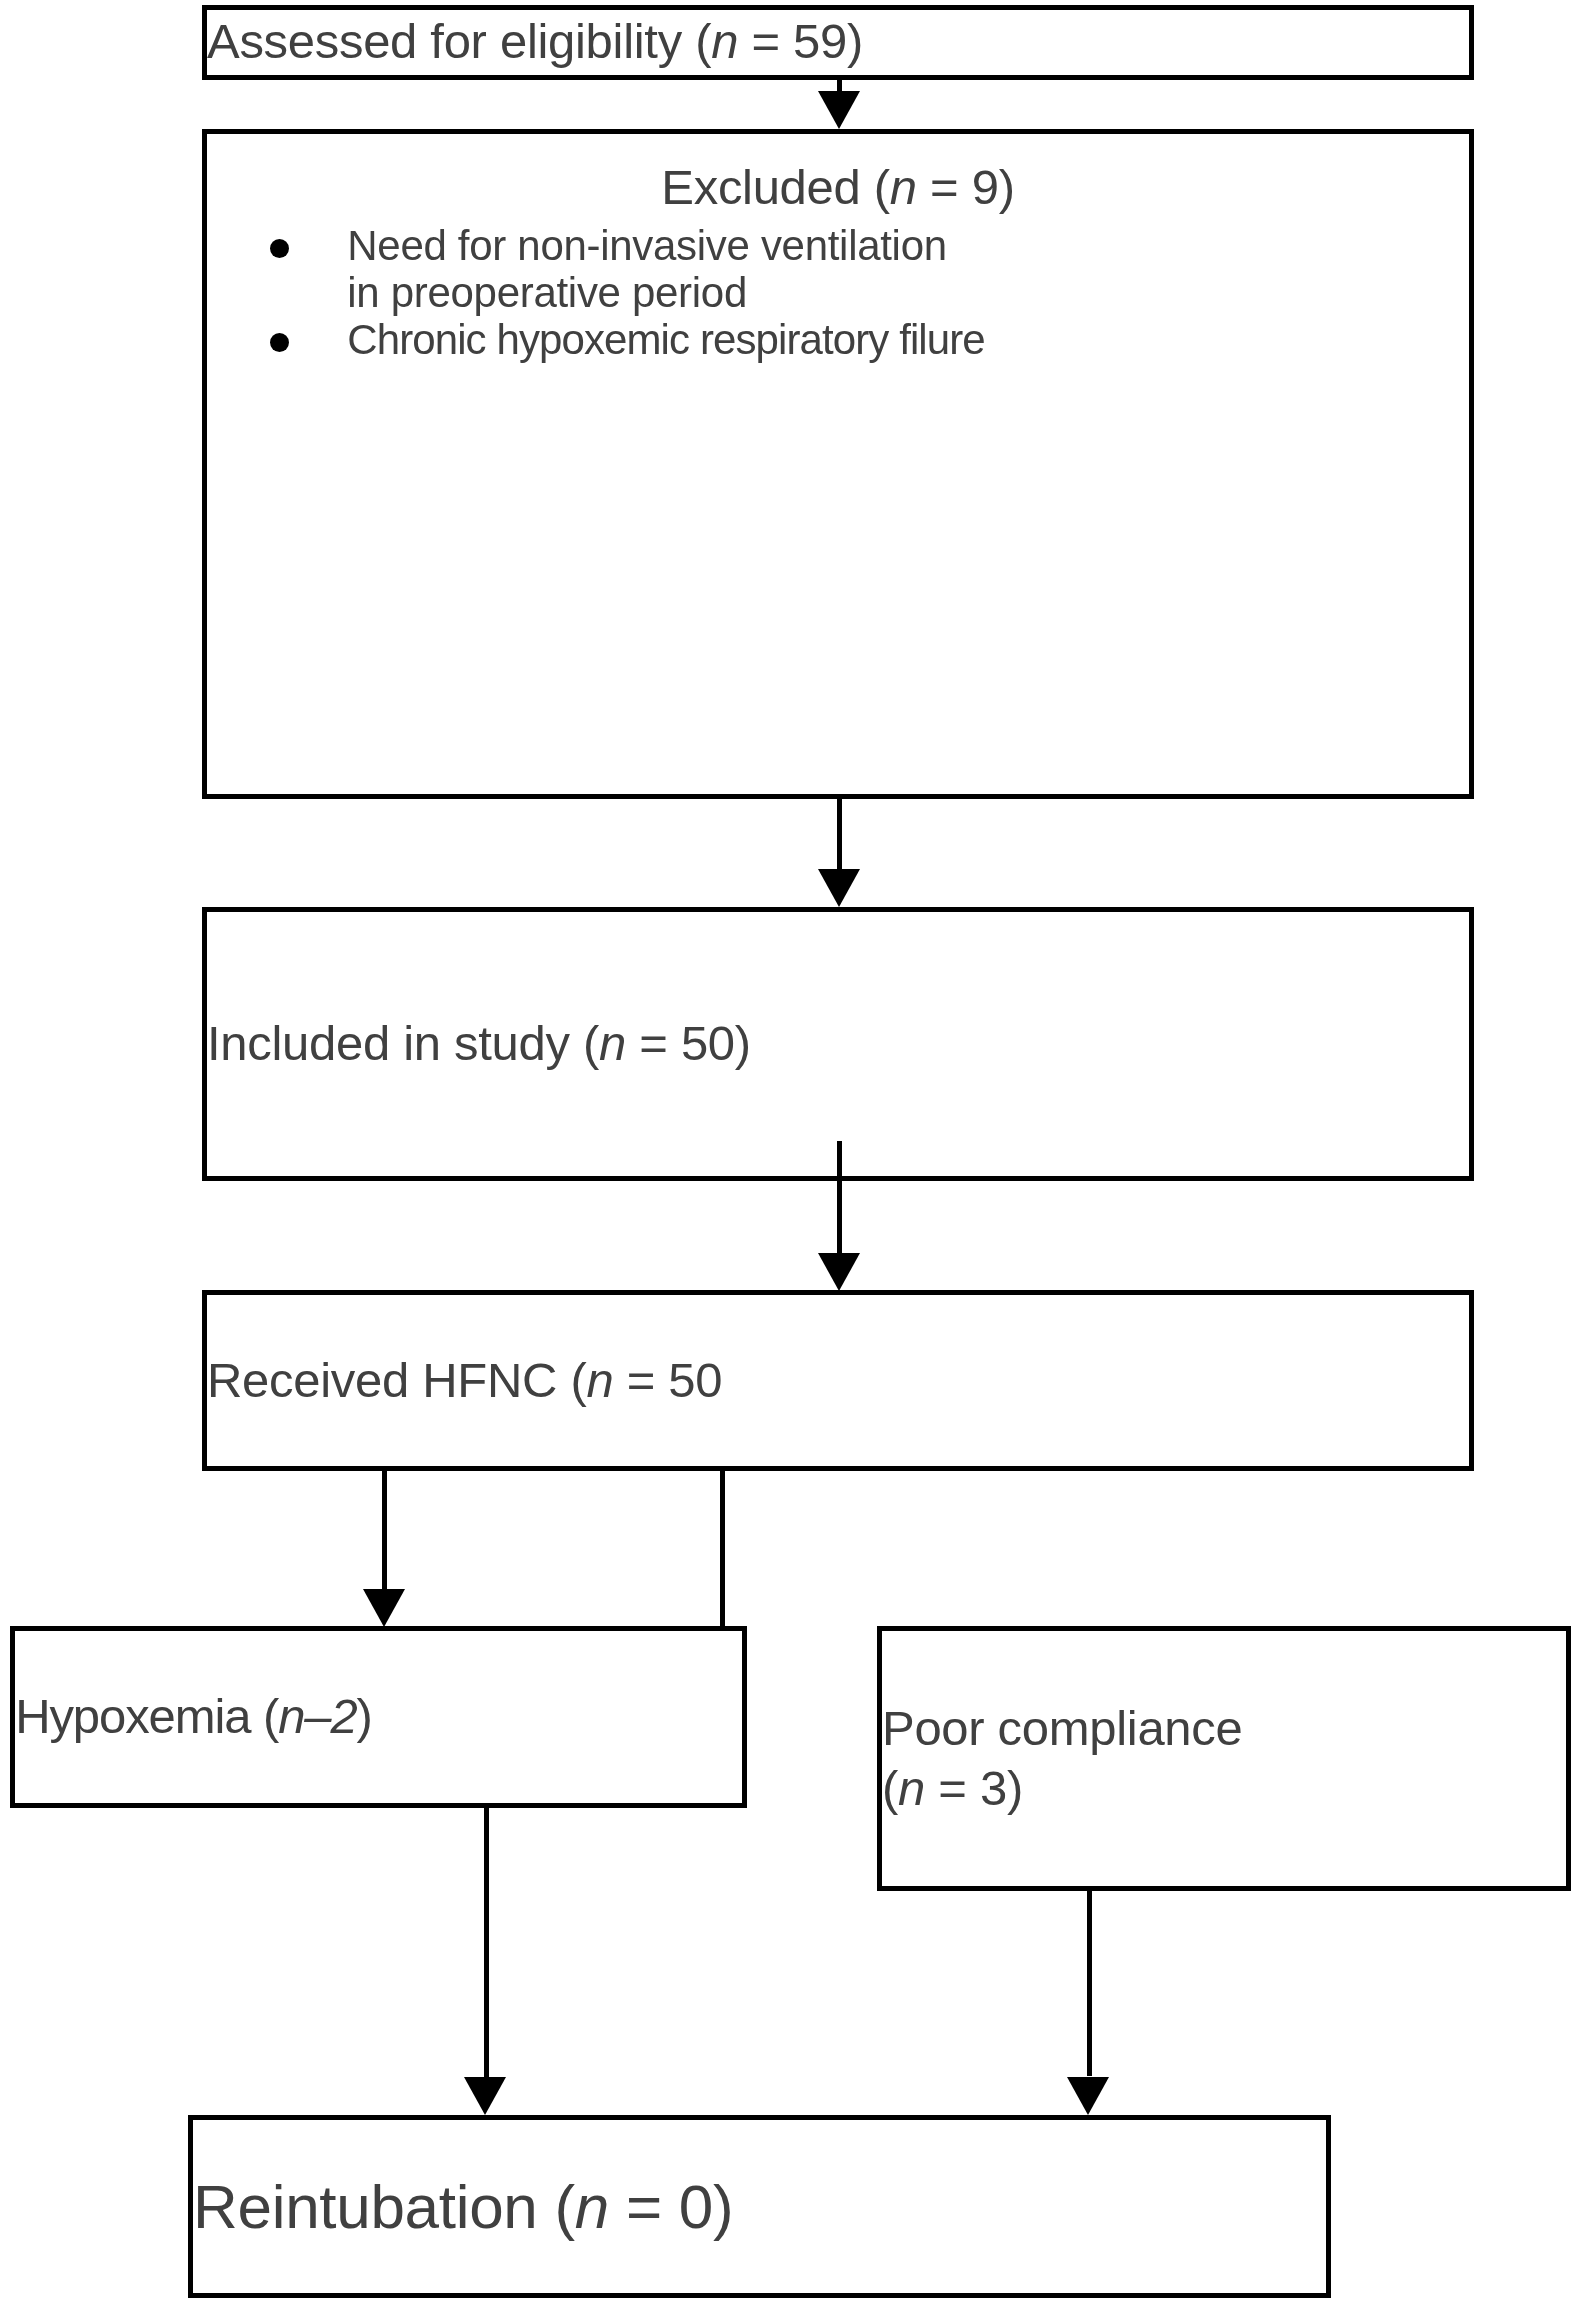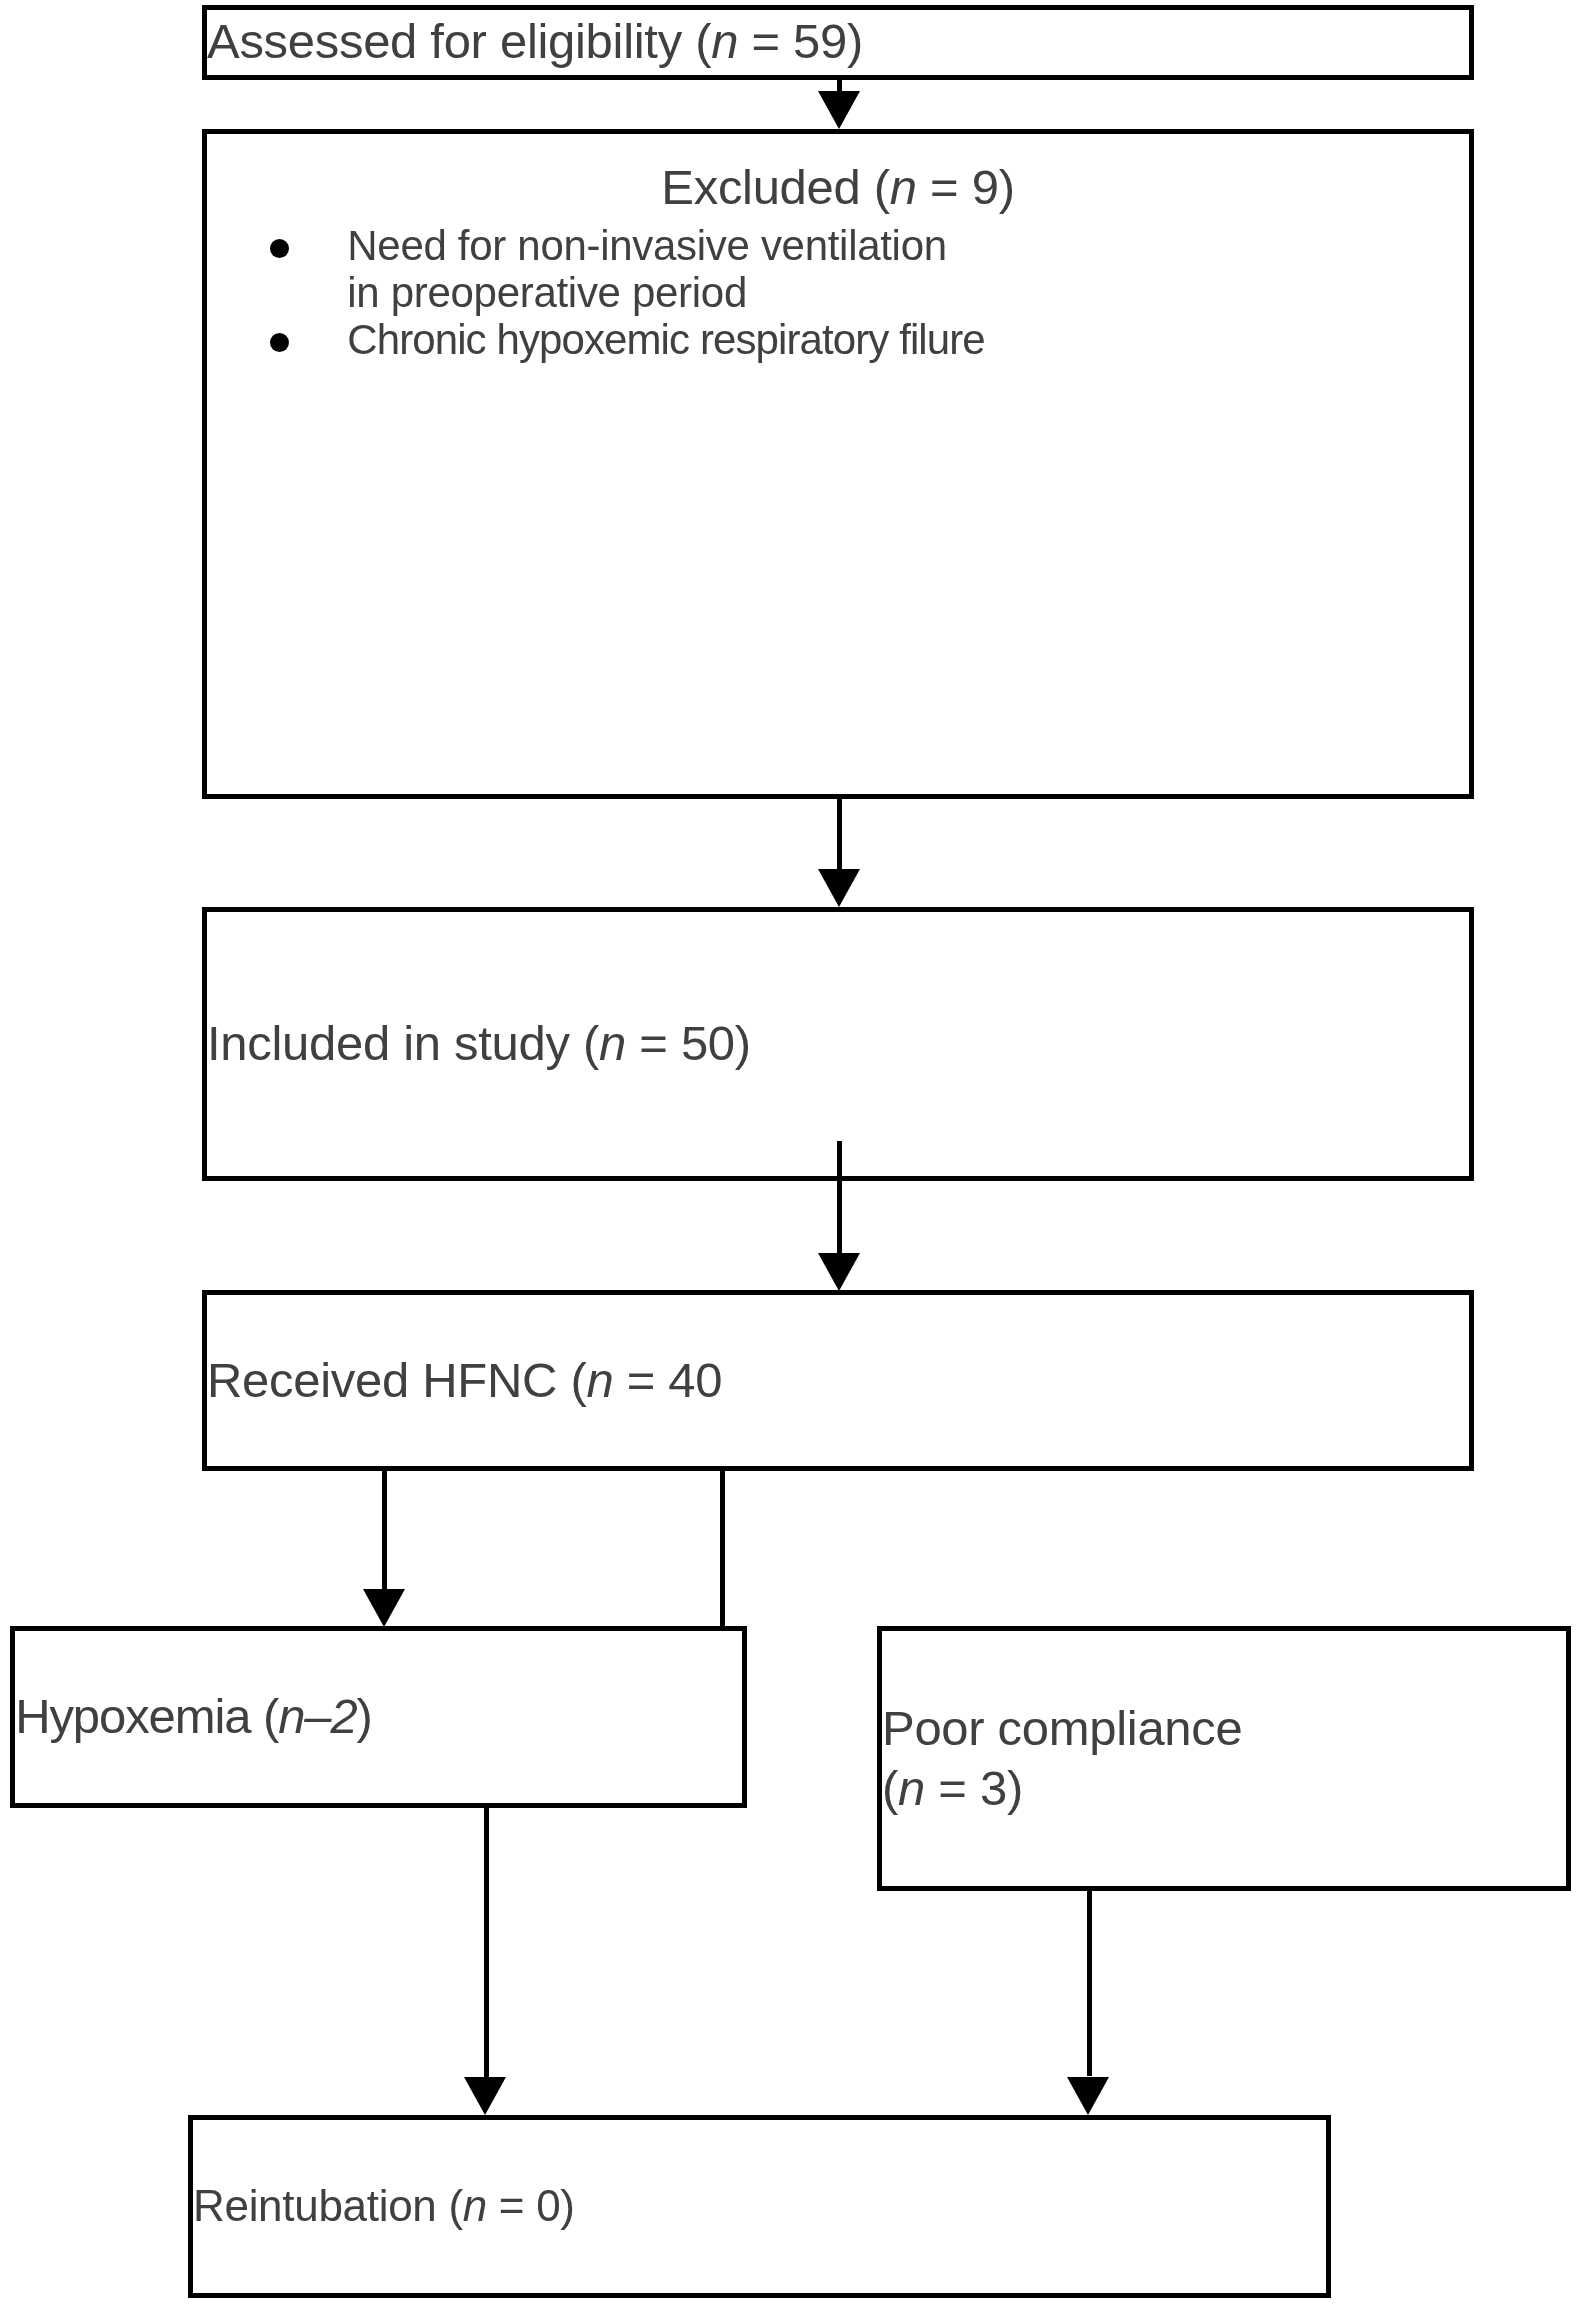--- a/index.html
+++ b/index.html
@@ -109,21 +109,21 @@
   }
 
   #node-poor {
     left: 877px; top: 1626px; width: 694px; height: 265px;
     font-size: 49px;
     line-height: 1.22;
   }
 
   #node-reintubation {
     left: 188px;  top: 2115px; width: 1143px; height: 183px;
-    font-size: 44px;
+    font-size: 62px;
   }
 
   
   .conn-line {
     position: absolute;
     background: #000000;
     width: 5.1px;
   }
   .conn-head {
     position: absolute;
@@ -192,21 +192,21 @@
   <div class="conn-head" id="conn2-head"></div>
 
   <div class="node" id="node-included">
     <span class="line"><span>Included in study (</span><span class="ital">n</span><span> = 50)</span></span>
   </div>
 
   <div class="conn-line" id="conn3-line"></div>
   <div class="conn-head" id="conn3-head"></div>
 
   <div class="node" id="node-received">
-    <span class="line"><span>Received HFNC (</span><span class="ital">n</span><span> = 40</span></span>
+    <span class="line"><span>Received HFNC (</span><span class="ital">n</span><span> = 50</span></span>
   </div>
 
   <div class="conn-line" id="conn4-line"></div>
   <div class="conn-head" id="conn4-head"></div>
 
   <div class="conn-line" id="conn5-line"></div>
 
   <div class="node" id="node-hypoxemia">
     <span class="line"><span>Hypoxemia (</span><span class="ital">n–2</span><span>)</span></span>
   </div>

